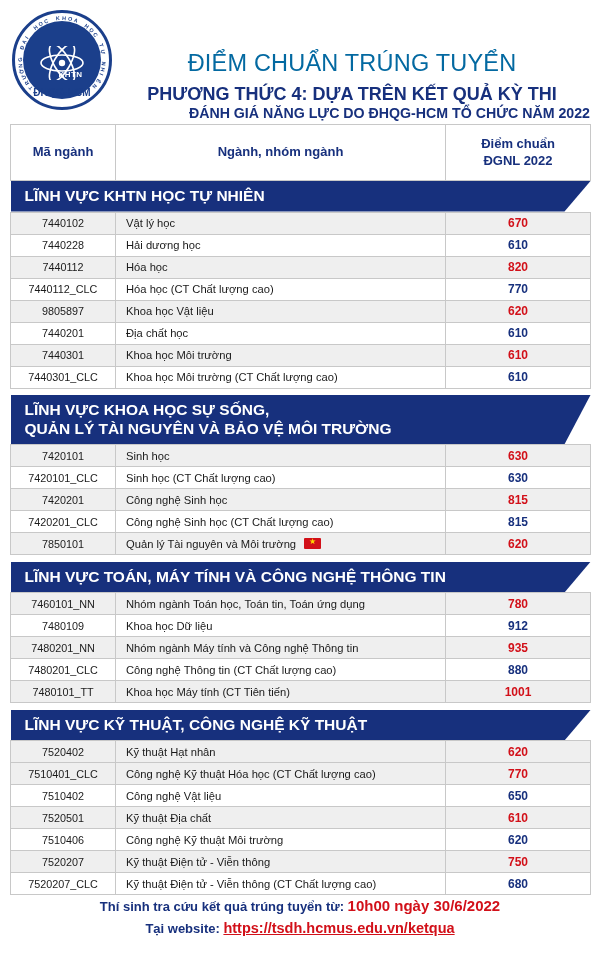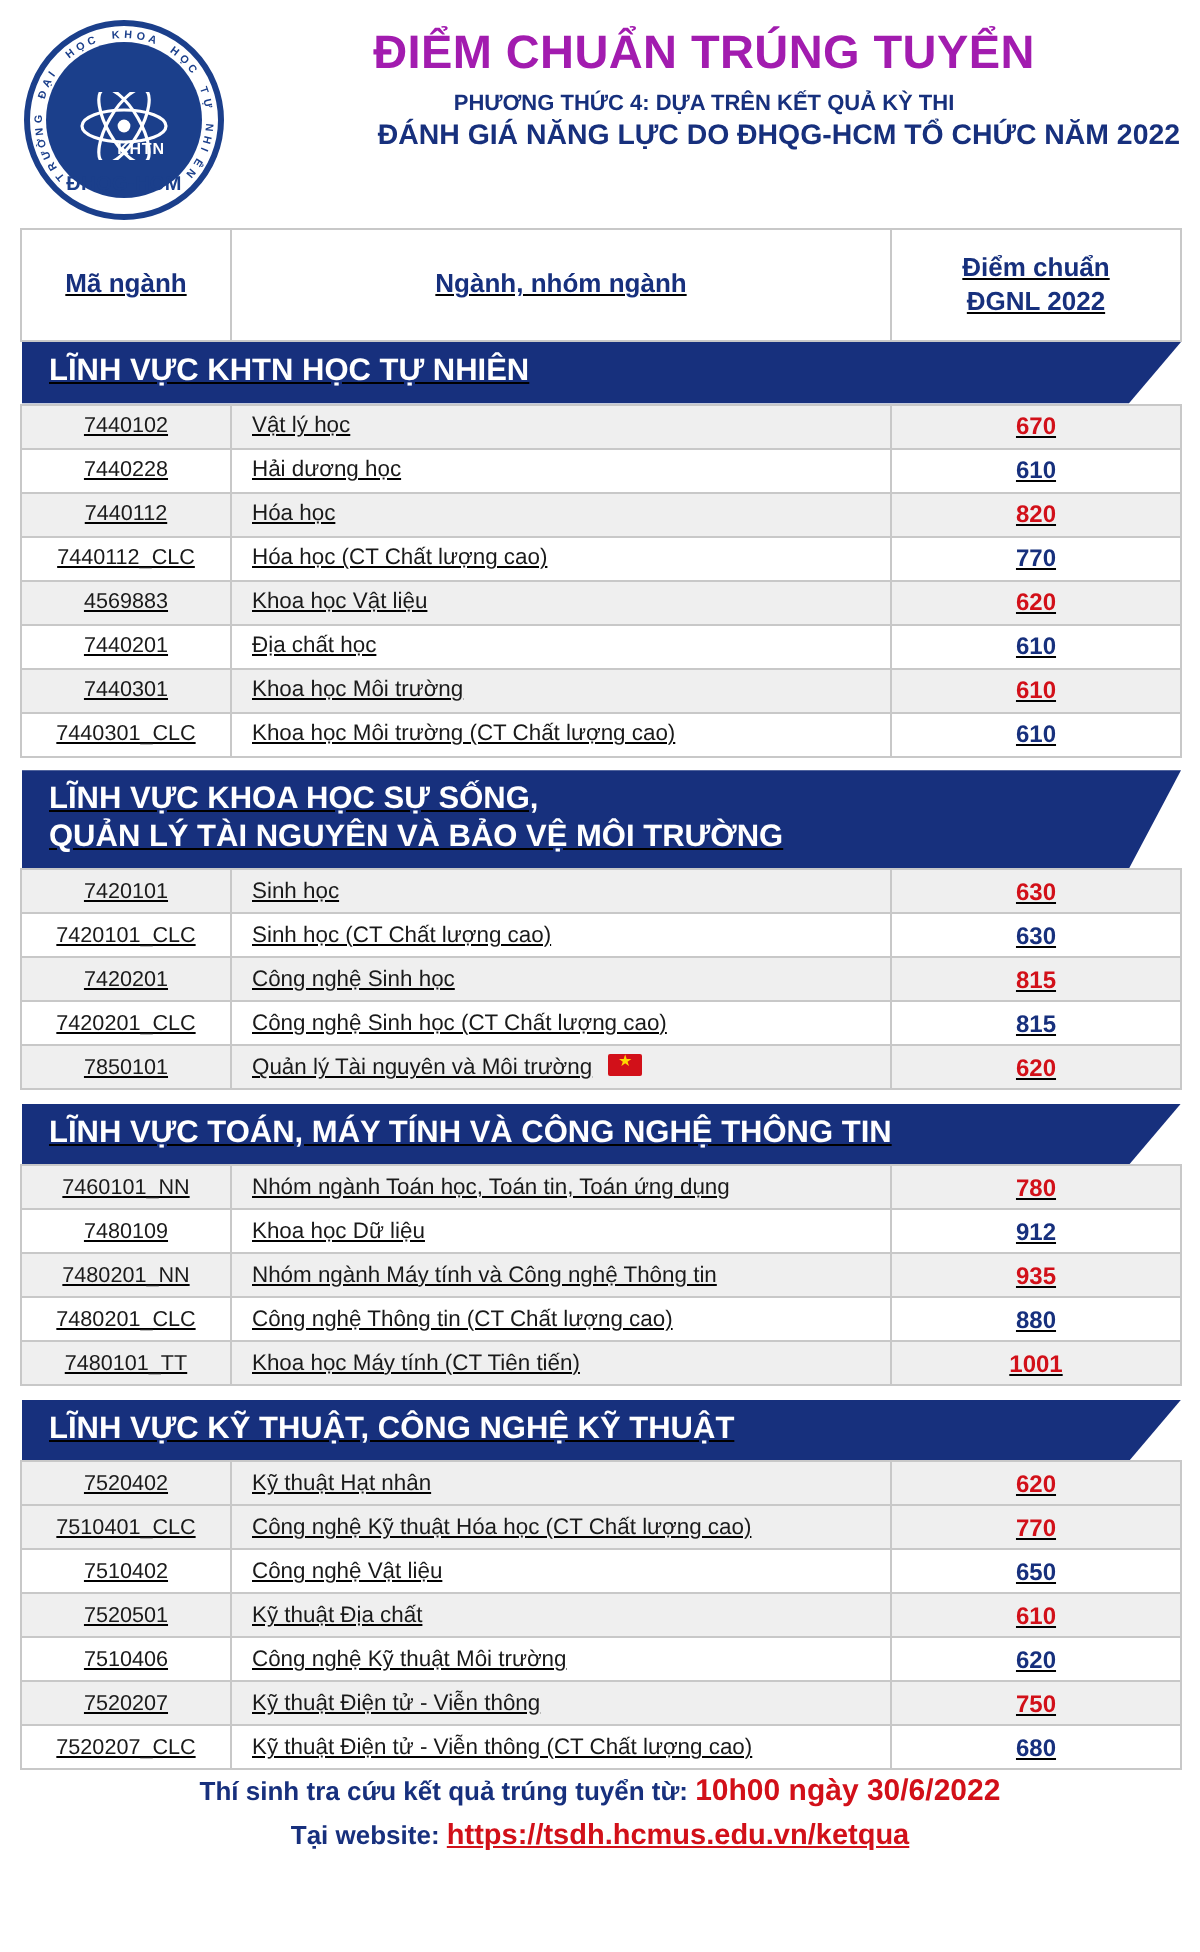--- a/index.html
+++ b/index.html
@@ -82,46 +82,46 @@
     font-size: 10px;
     font-weight: bold;
     letter-spacing: .2px;
   }
   .titles {
     flex: 1 1 auto;
     text-align: center;
     padding-top: 6px;
   }
   .title-main {
-    color: #a21caf;
+    color: #0369a1;
     font-size: 23.5px;
-    font-weight: bold;
+    font-weight: normal;
     letter-spacing: .2px;
     line-height: 1.1;
+    margin-top: 37px;
   }
   .title-sub {
     color: #17307d;
-    font-size: 11px;
+    font-size: 18px;
     font-weight: bold;
     line-height: 1.25;
     margin-top: 6px;
   }
   .title-sub2 {
     color: #17307d;
     font-size: 14.2px;
     font-weight: bold;
     line-height: 1.25;
     text-align: right;
   }
 
   
   .table-wrap {
-    margin: 2px 10px 0 10px;
+    margin: 12px 10px 0 10px;
     width: 580px;
-    text-decoration: underline;
   }
   table.main {
     width: 580px;
     border-collapse: collapse;
     table-layout: fixed;
   }
   table.main th, table.main td {
     border: 1px solid #c8c8c8;
   }
   .col-code { width: 105px; }
@@ -301,21 +301,21 @@
             <td class="c-code">7440112</td>
             <td class="c-name">Hóa học</td>
             <td class="c-score red">820</td>
           </tr>
           <tr class="row">
             <td class="c-code">7440112_CLC</td>
             <td class="c-name">Hóa học (CT Chất lượng cao)</td>
             <td class="c-score blue">770</td>
           </tr>
           <tr class="row alt">
-            <td class="c-code">4569883</td>
+            <td class="c-code">9805897</td>
             <td class="c-name">Khoa học Vật liệu</td>
             <td class="c-score red">620</td>
           </tr>
           <tr class="row">
             <td class="c-code">7440201</td>
             <td class="c-name">Địa chất học</td>
             <td class="c-score blue">610</td>
           </tr>
           <tr class="row alt">
             <td class="c-code">7440301</td>

